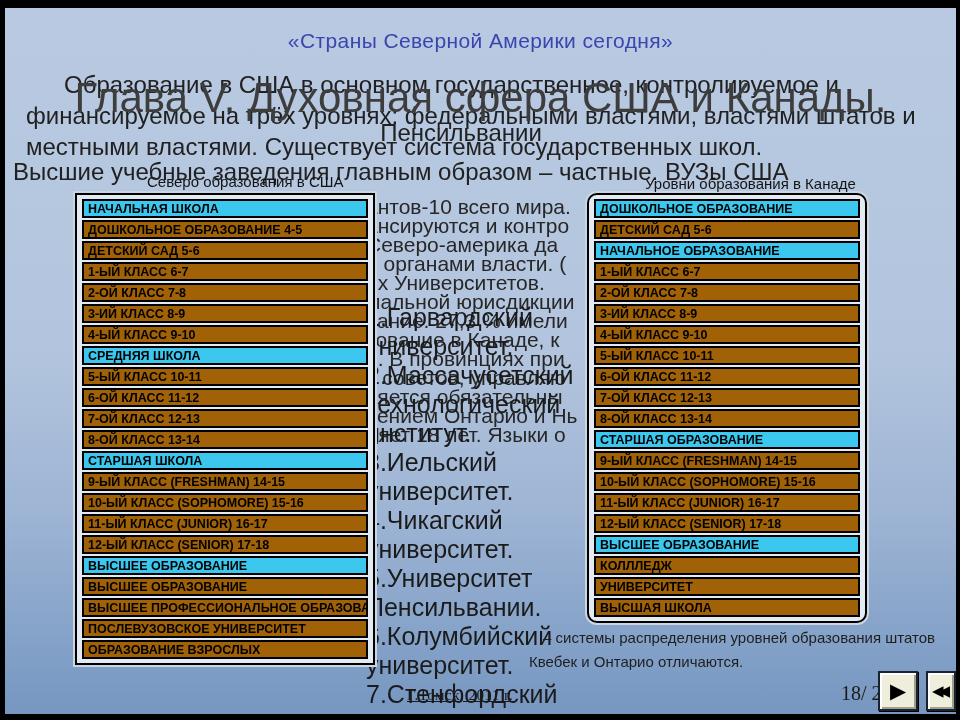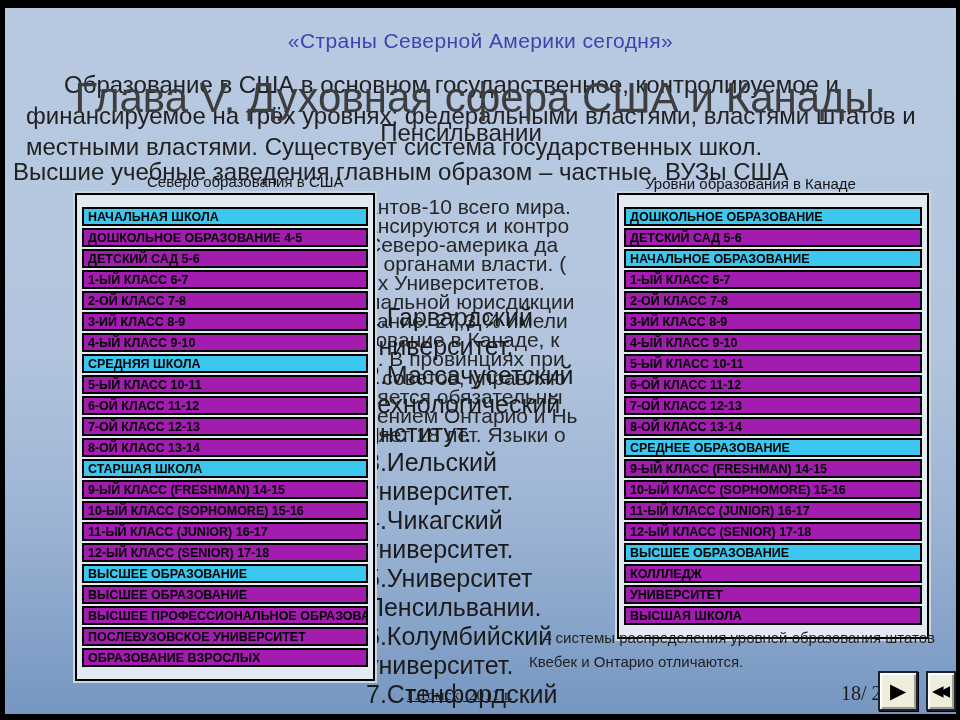--- a/index.html
+++ b/index.html
@@ -25,25 +25,25 @@
   .edu-heading{left:300px;top:111px;width:312px;text-align:center;font-size:24px;
                color:#212121;z-index:3;}
 
   .higher-line{left:8px;top:150px;font-size:24px;color:#212121;z-index:3;white-space:nowrap;}
 
   .tbl-label{font-size:15px;color:#141414;z-index:6;white-space:nowrap;}
   .usa-label{left:142px;top:165px;}
   .canada-label{left:640px;top:167px;}
 
   .edu-table{box-sizing:border-box;border:2px solid #000;background:#e3eaf2;
-             box-shadow:0 0 0 2px #ccd6e3;padding:12px 5px;z-index:5;}
+             box-shadow:0 0 0 2px #ccd6e3;padding:4px 5px;z-index:5;}
   .usa-table{left:70px;top:185px;width:300px;}
-  .canada-table{left:612px;top:185px;width:312px;}
+  .canada-table{left:582px;top:185px;width:280px;border-radius:10px;}
   .edu-row{box-sizing:border-box;height:19px;border:2px solid #000;margin-bottom:2px;
-           background:#a21caf;color:#000;font-size:12.5px;font-weight:bold;
+           background:#a16207;color:#000;font-size:12.5px;font-weight:bold;
            display:flex;align-items:center;padding:0 4px;white-space:nowrap;overflow:hidden;}
   .edu-row:last-child{margin-bottom:0;}
   .edu-row.hdr{background:#3cc7ef;}
 
   .frag-layer{left:361px;top:189px;width:233px;z-index:2;overflow:hidden;}
   .frag-line{font-size:21px;line-height:19px;color:#272727;white-space:nowrap;}
 
   .uni-layer{left:361px;top:295px;width:228px;z-index:2;}
   .uni-item{font-size:25px;line-height:29px;color:#1b1b1b;}
 
@@ -144,21 +144,21 @@
       <div class="edu-row">ДЕТСКИЙ САД 5-6</div>
       <div class="edu-row hdr">НАЧАЛЬНОЕ ОБРАЗОВАНИЕ</div>
       <div class="edu-row">1-ЫЙ КЛАСС 6-7</div>
       <div class="edu-row">2-ОЙ КЛАСС 7-8</div>
       <div class="edu-row">3-ИЙ КЛАСС 8-9</div>
       <div class="edu-row">4-ЫЙ КЛАСС 9-10</div>
       <div class="edu-row">5-ЫЙ КЛАСС 10-11</div>
       <div class="edu-row">6-ОЙ КЛАСС 11-12</div>
       <div class="edu-row">7-ОЙ КЛАСС 12-13</div>
       <div class="edu-row">8-ОЙ КЛАСС 13-14</div>
-      <div class="edu-row hdr">СРЕДНЕЕ ОБРАЗОВАНИЕ</div>
+      <div class="edu-row hdr">СТАРШАЯ ОБРАЗОВАНИЕ</div>
       <div class="edu-row">9-ЫЙ КЛАСС (FRESHMAN) 14-15</div>
       <div class="edu-row">10-ЫЙ КЛАСС (SOPHOMORE) 15-16</div>
       <div class="edu-row">11-ЫЙ КЛАСС (JUNIOR) 16-17</div>
       <div class="edu-row">12-ЫЙ КЛАСС (SENIOR) 17-18</div>
       <div class="edu-row hdr">ВЫСШЕЕ ОБРАЗОВАНИЕ</div>
       <div class="edu-row">КОЛЛЛЕДЖ</div>
       <div class="edu-row">УНИВЕРСИТЕТ</div>
       <div class="edu-row">ВЫСШАЯ ШКОЛА</div>
     </div>
 

